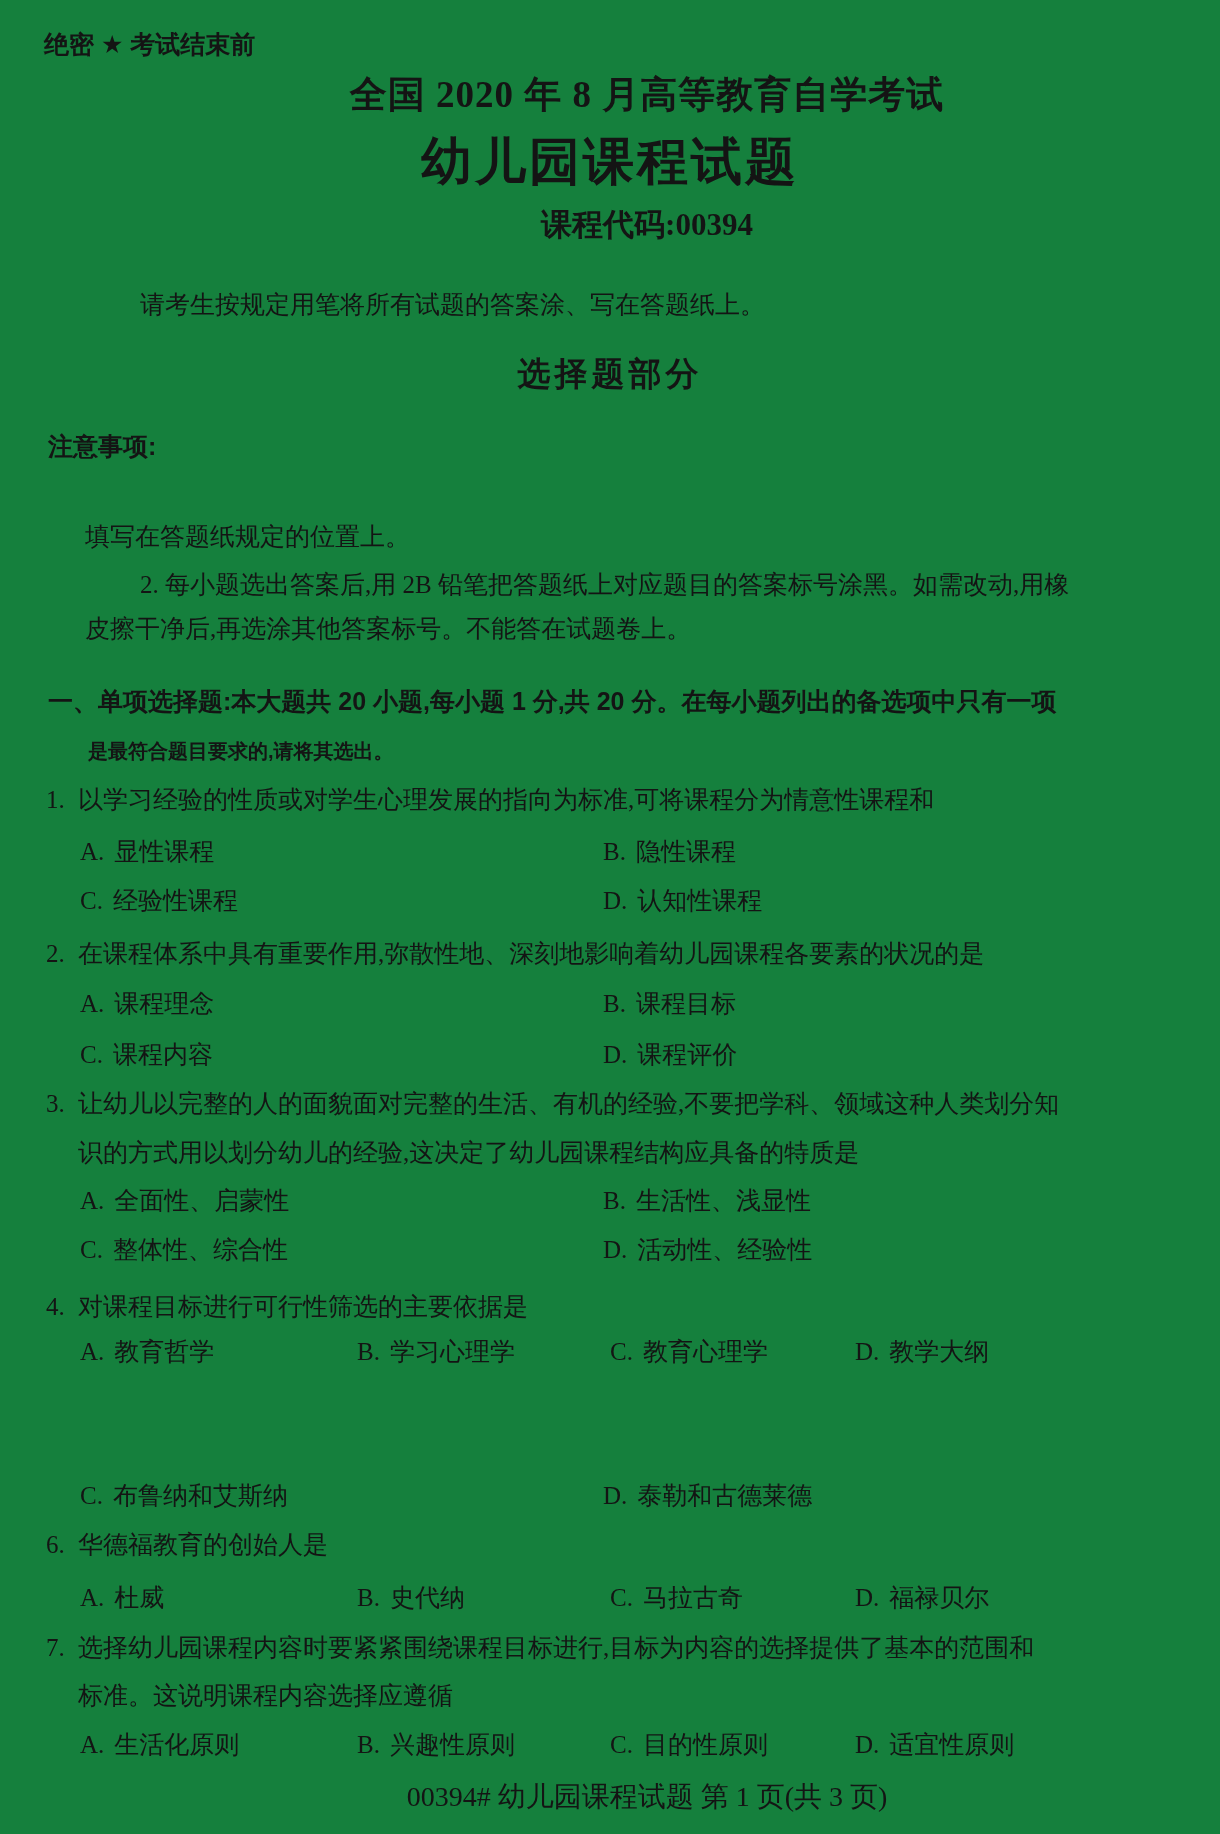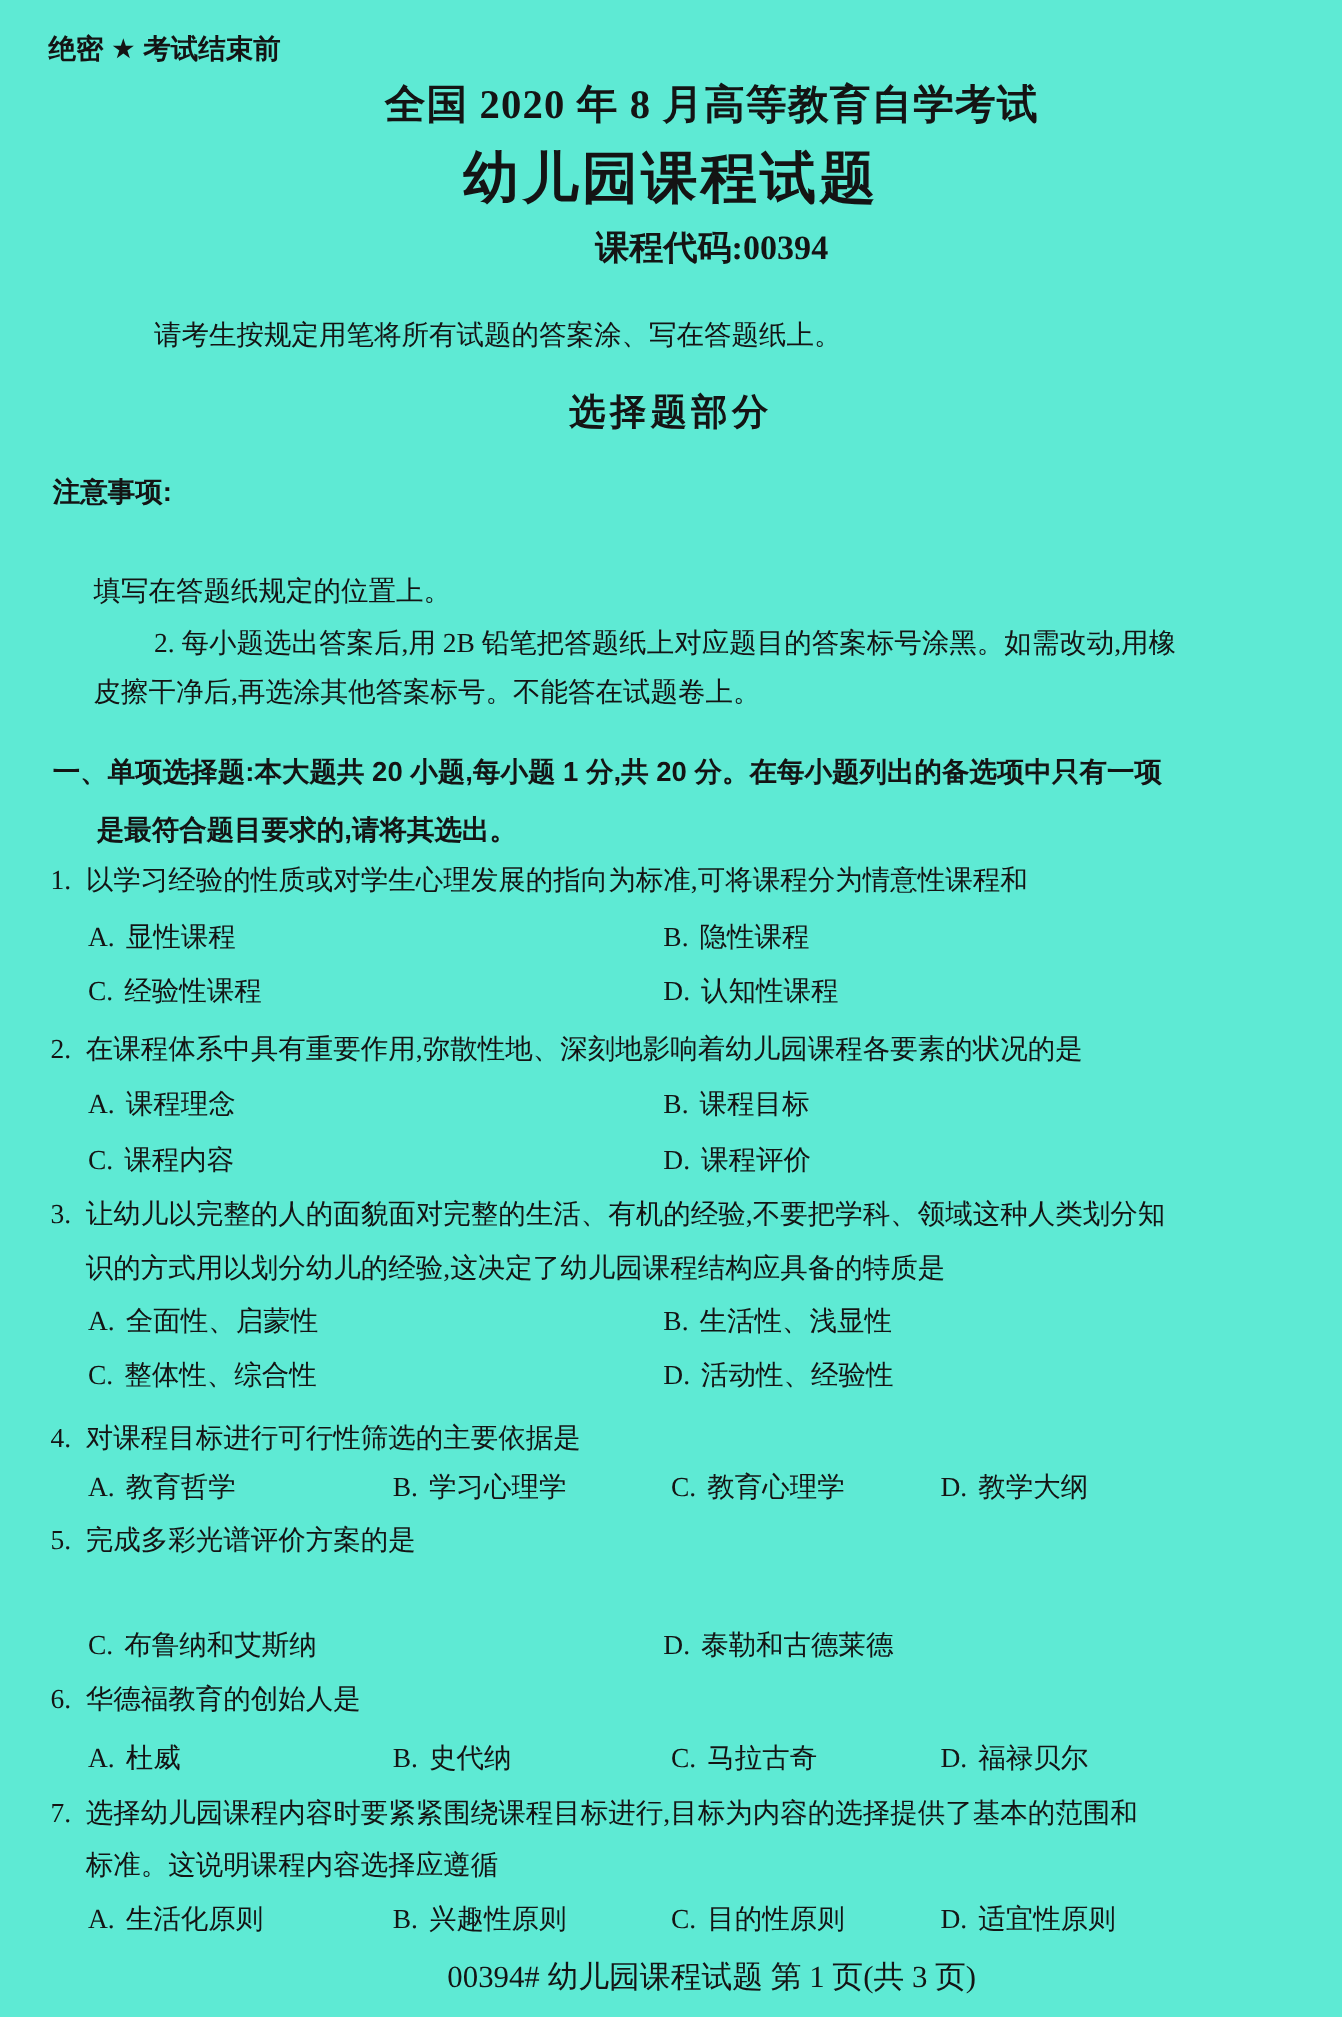--- a/index.html
+++ b/index.html
@@ -2,21 +2,21 @@
 <html><head>
 <meta charset="utf-8">
 <style>
   html,body{margin:0;padding:0;}
   body{background:#888;}
   .page{
     position:relative;
     width:1220px;
     height:1834px;
     margin:0 auto;
-    background:#5eead4;
+    background:#15803d;
     color:#141414;
     font-family:"Liberation Serif","DejaVu Serif",serif;
     font-size:25px;
     overflow:hidden;
   }
   .abs{position:absolute;white-space:nowrap;}
   .hei{font-family:"Liberation Sans","DejaVu Sans",sans-serif;font-weight:bold;}
   .song{font-family:"Liberation Serif","DejaVu Serif",serif;padding-left:37px;}
   .center{left:0;width:100%;text-align:center;}
   .classification{top:28px;left:44px;font-size:25px;}
@@ -24,21 +24,21 @@
   .paper-title{top:128px;font-size:51px;letter-spacing:3px;}
   .course-code{top:204px;font-size:31px;font-weight:bold;}
   .instruction{top:288px;left:103px;}
   .section-title{top:352px;font-size:33px;letter-spacing:4px;}
   .notices-title{top:430px;left:48px;font-size:25px;}
   .n1l1{top:477px;left:103px;}
   .n1l2{top:520px;left:48px;}
   .n2l1{top:568px;left:103px;}
   .n2l2{top:612px;left:48px;}
   .h1{top:685px;left:48px;font-size:25px;}
-  .h2{top:738px;left:88px;font-size:25px;}
+  .h2{top:738px;left:88px;font-size:20px;}
   .stem{left:46px;}
   .qnum{display:inline-block;min-width:32px;}
   .cont{left:78px;}
   .optrow{left:80px;right:30px;display:flex;}
   .optrow.two .opt:first-child{width:523px;}
   .optrow.four .opt:nth-child(1){width:277px;}
   .optrow.four .opt:nth-child(2){width:253px;}
   .optrow.four .opt:nth-child(3){width:245px;}
   .olabel{display:inline-block;margin-right:10px;}
   .footer{top:1778px;font-size:28px;}
@@ -113,23 +113,20 @@
   <div class="abs stem q4s">
     <span class="qnum">4.</span><span>对课程目标进行可行性筛选的主要依据是</span>
   </div>
   <div class="abs optrow four q4r">
     <span class="opt"><span class="olabel">A.</span><span>教育哲学</span></span>
     <span class="opt"><span class="olabel">B.</span><span>学习心理学</span></span>
     <span class="opt"><span class="olabel">C.</span><span>教育心理学</span></span>
     <span class="opt"><span class="olabel">D.</span><span>教学大纲</span></span>
   </div>
 
-  <div class="abs stem q5s">
-    <span class="qnum">5.</span><span>完成多彩光谱评价方案的是</span>
-  </div>
   <div class="abs optrow two q5r2">
     <span class="opt"><span class="olabel">C.</span><span>布鲁纳和艾斯纳</span></span>
     <span class="opt"><span class="olabel">D.</span><span>泰勒和古德莱德</span></span>
   </div>
 
   <div class="abs stem q6s">
     <span class="qnum">6.</span><span>华德福教育的创始人是</span>
   </div>
   <div class="abs optrow four q6r">
     <span class="opt"><span class="olabel">A.</span><span>杜威</span></span>

